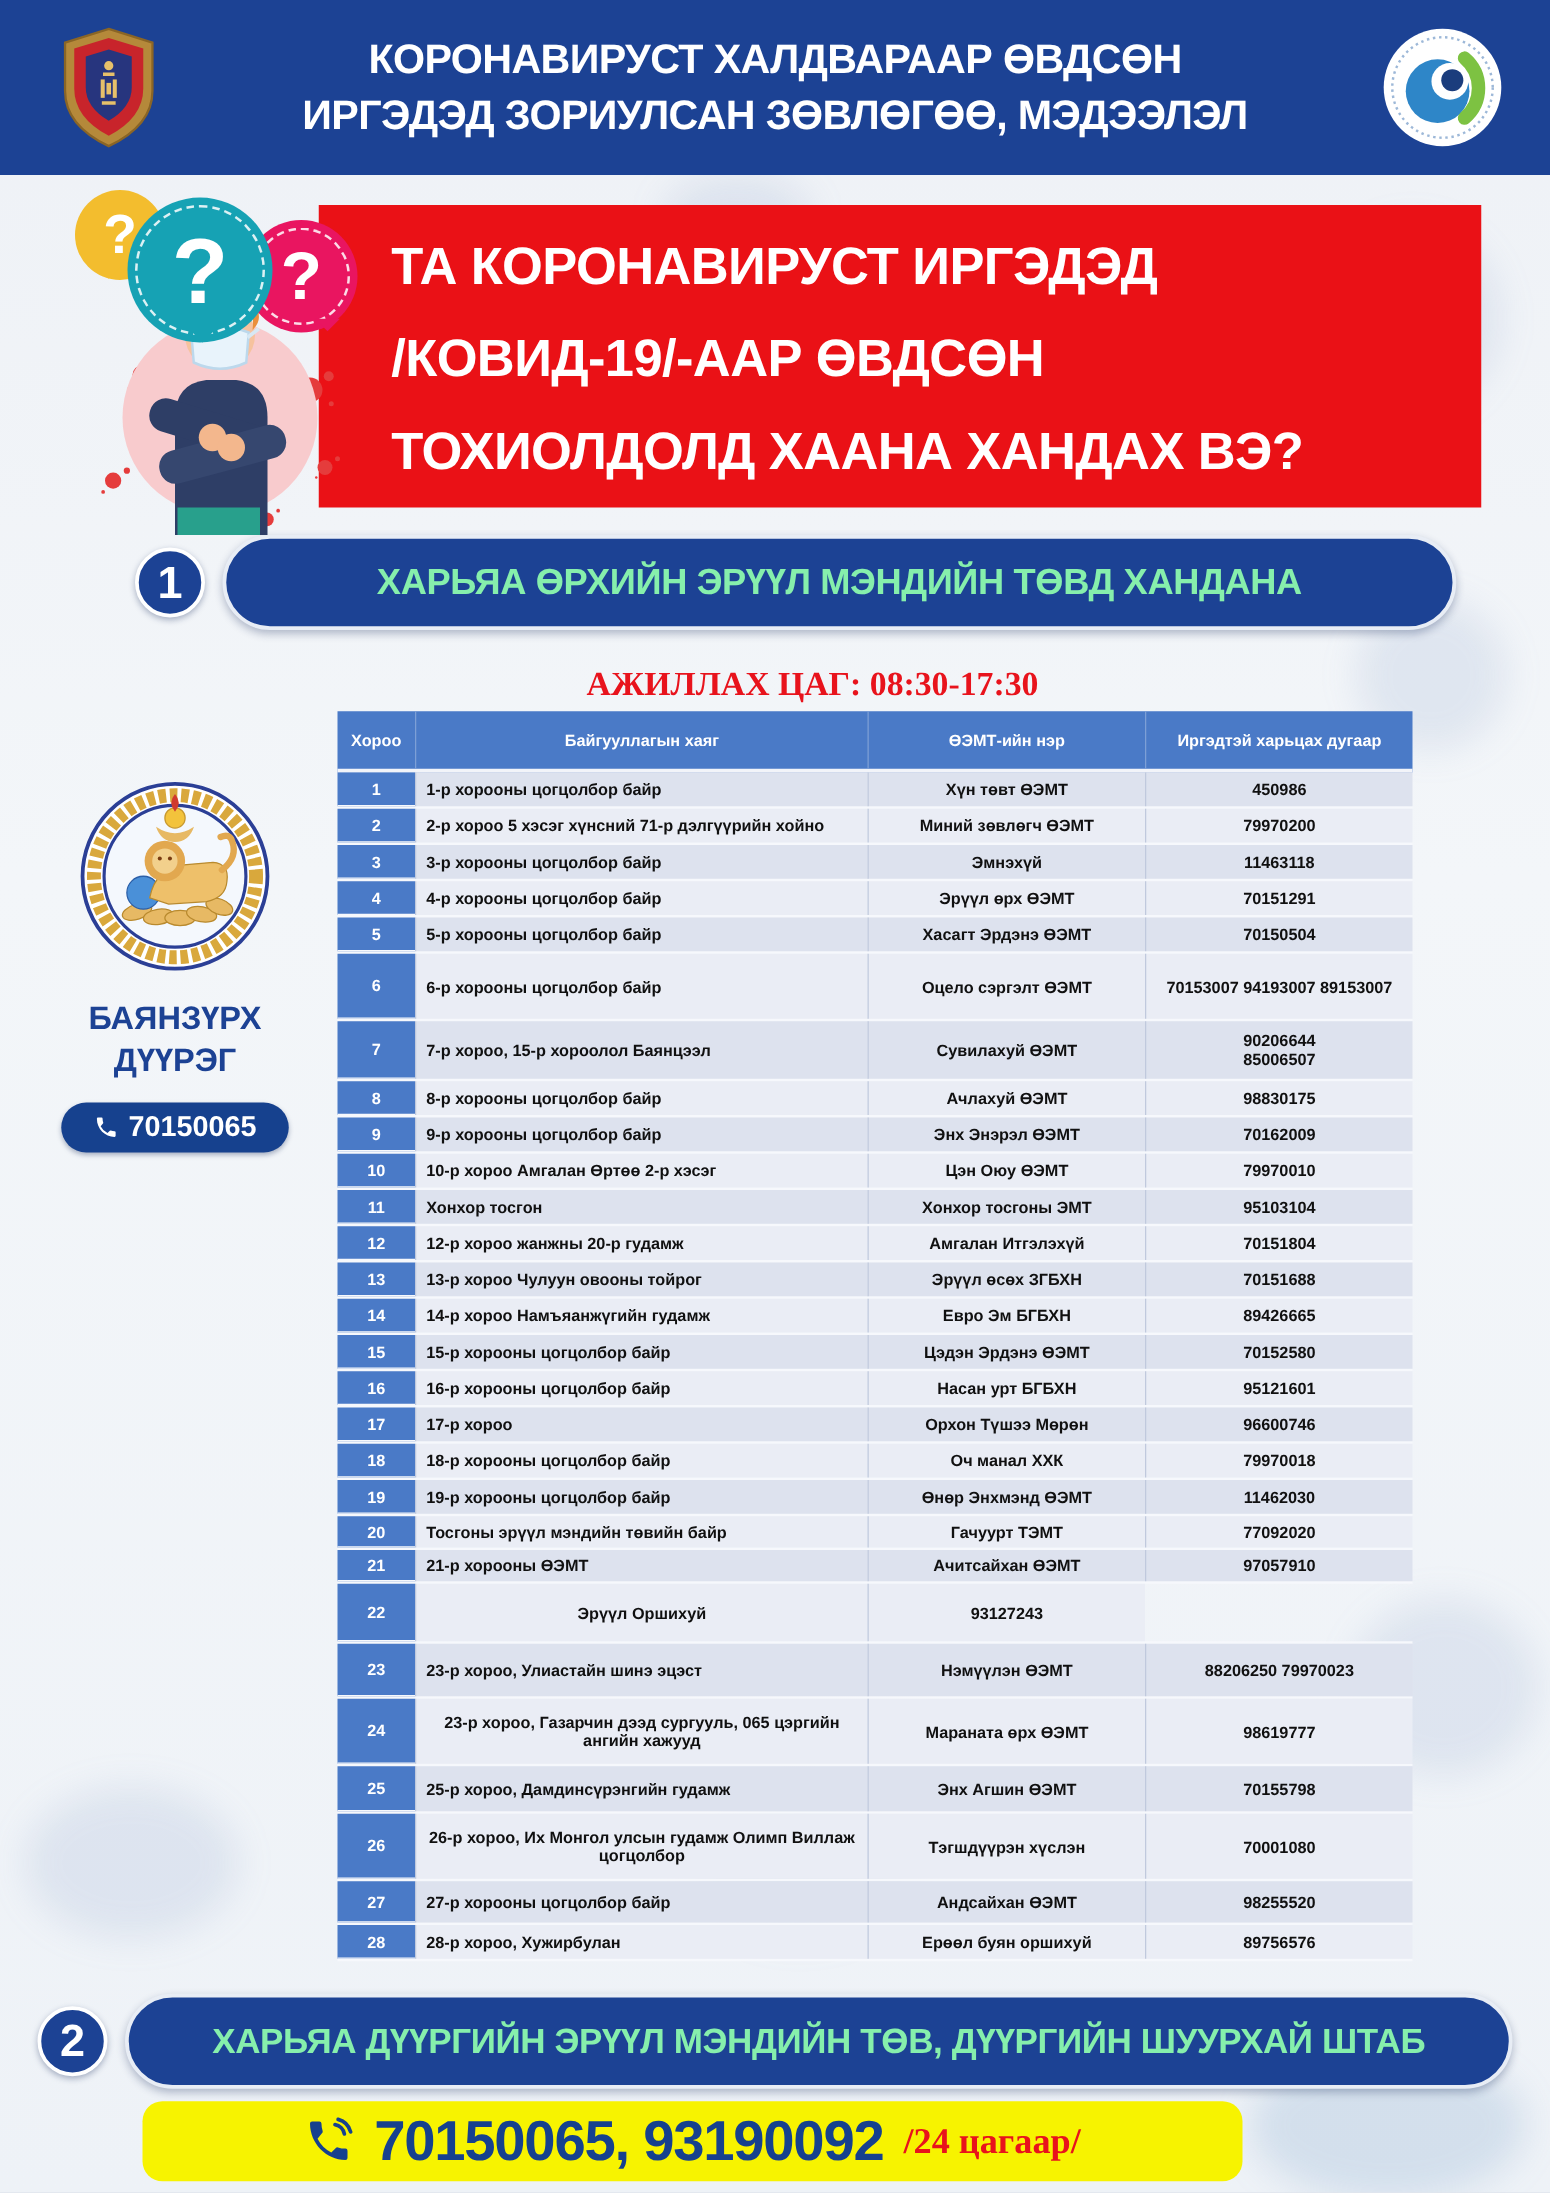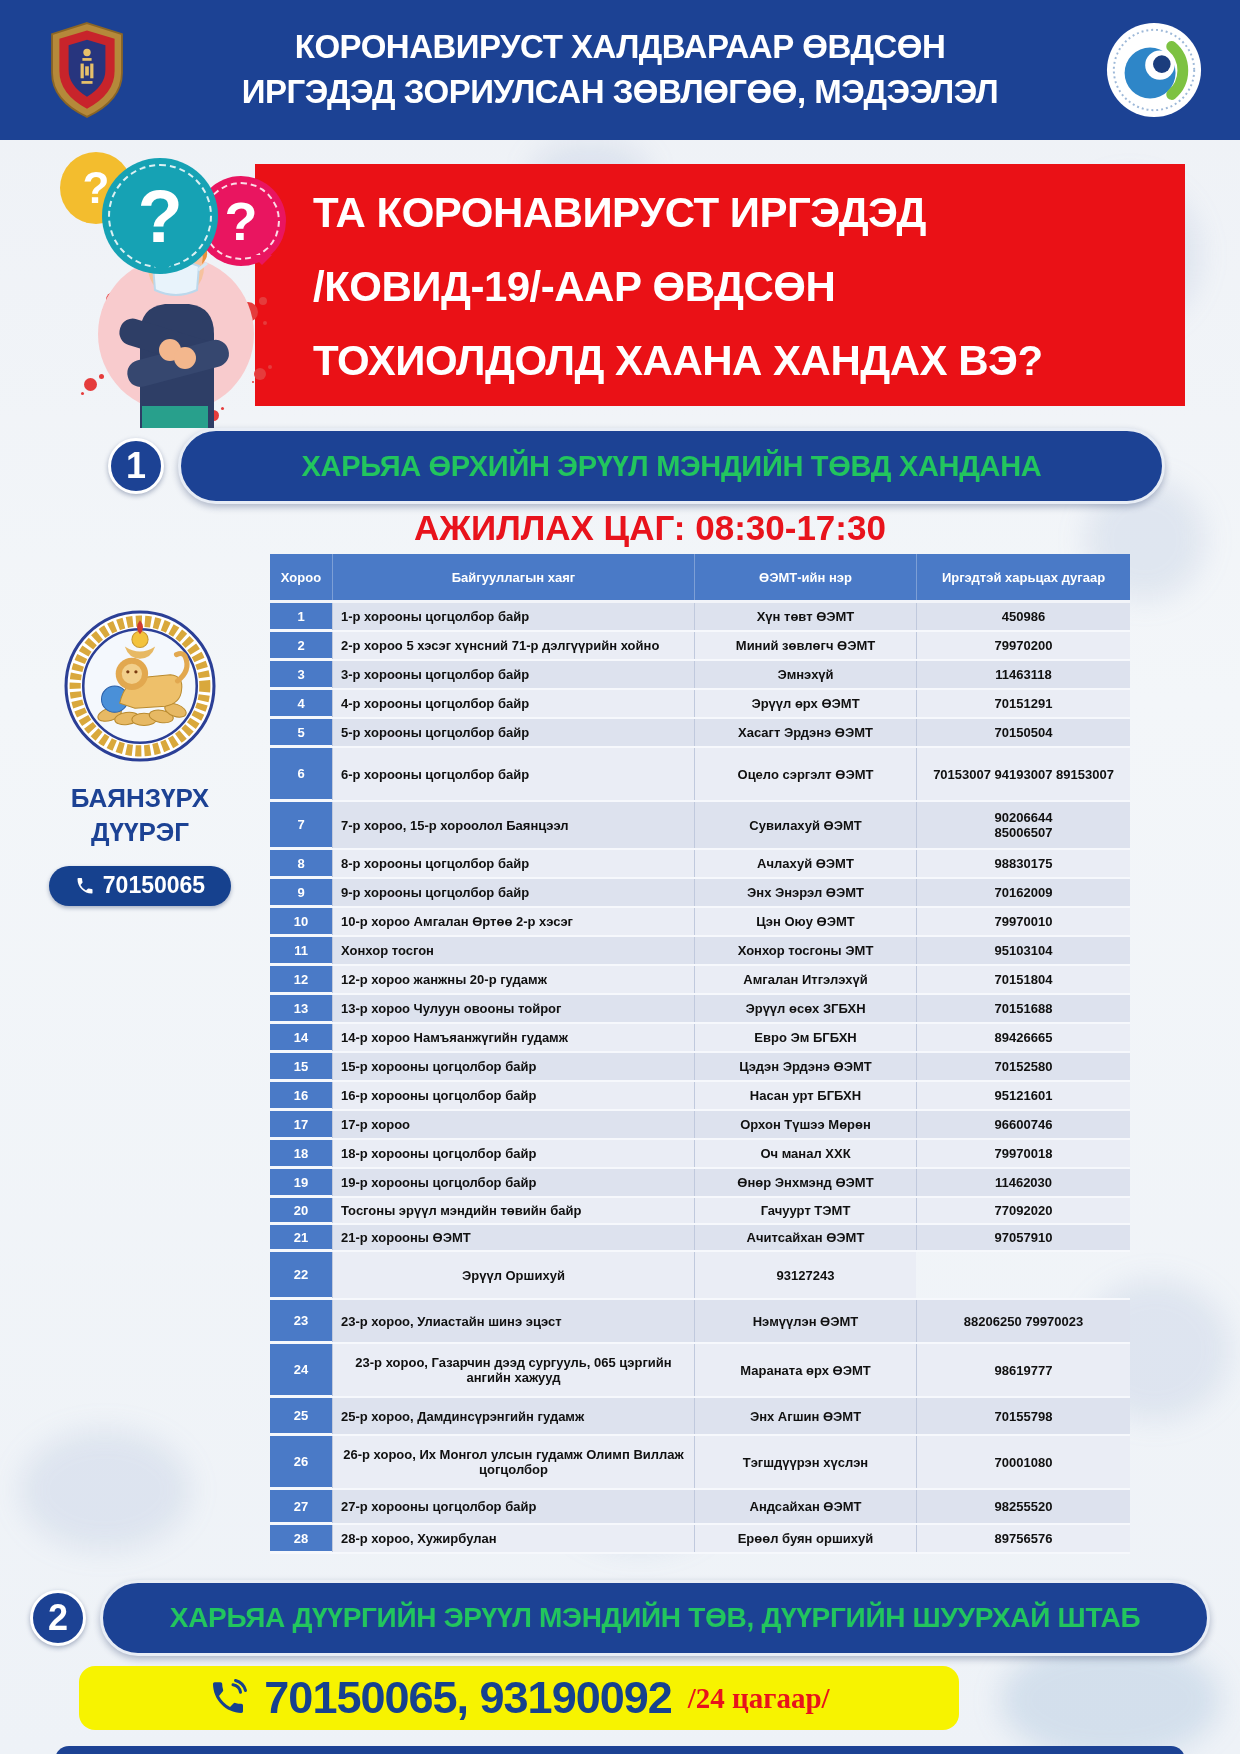--- a/index.html
+++ b/index.html
@@ -40,23 +40,23 @@
   .sp1{ left:48px; top:150px; width:16px; height:16px; box-shadow:14px -9px 0 -5px #e53c3c,-10px 11px 0 -6px #e53c3c,15px 9px 0 -7px #e53c3c; }
   .sp2{ left:180px; top:160px; width:20px; height:20px; box-shadow:15px -11px 0 -6px #e53c3c,-12px 13px 0 -7px #e53c3c,17px 11px 0 -8px #e53c3c; }
   .sp3{ left:26px; top:236px; width:13px; height:13px; box-shadow:11px -8px 0 -4px #e53c3c,-8px 9px 0 -5px #e53c3c; }
   .sp4{ left:196px; top:226px; width:12px; height:12px; box-shadow:10px -7px 0 -4px #e53c3c,-7px 8px 0 -5px #e53c3c; }
   .sp5{ left:150px; top:268px; width:11px; height:11px; box-shadow:9px -7px 0 -4px #e53c3c; }
 
   
   .sec-head{ position:relative; display:flex; align-items:center; gap:14px; padding:10px 75px 0 108px; z-index:2;}
   .numball{ flex:0 0 56px; height:56px; border-radius:50%; background:#1c4294; color:#fff; font-weight:800; font-size:36px;
     display:flex; align-items:center; justify-content:center; border:3px solid #fff; box-shadow:0 2px 5px rgba(20,40,90,.35); }
-  .pill{ flex:1; height:76px; background:#1c4294; border-radius:42px; color:#22c55e; font-weight:800; font-size:29px; letter-spacing:-.3px;
+  .pill{ flex:1; height:76px; background:#1c4294; border-radius:42px; color:#86efac; font-weight:800; font-size:29px; letter-spacing:-.3px;
     display:flex; align-items:center; justify-content:center; border:3px solid #e8edf5; box-shadow:0 3px 7px rgba(20,40,90,.3); text-align:center;}
-  .hours{ text-align:center; padding:4px 0 6px 60px; color:#e8131c; font-weight:800; font-size:35px; }
+  .hours{ text-align:center; padding:28px 0 6px 60px; color:#e8131c; font-weight:800; font-size:27px;font-family:Liberation Serif, serif; }
 
   
   .main{ position:relative; padding-left:270px; padding-right:110px; min-height:952px; z-index:2;}
   .sidebar{ position:absolute; left:31px; top:56px; width:218px; text-align:center; }
   .district-name{ margin-top:16px; color:#1c4294; font-weight:800; font-size:26px; line-height:1.3; }
   .phone-pill{ margin:16px auto 16px; width:182px; height:40px; background:#16418e; border-radius:22px; color:#fff;
     display:flex; align-items:center; justify-content:center; gap:8px; font-weight:800; font-size:23px; box-shadow:0 2px 4px rgba(20,40,90,.35);}
   .phone-pill svg{ width:20px; height:20px; }
 
   
@@ -77,21 +77,21 @@
   .t-row.even .addr,.t-row.even .name,.t-row.even .phone{ background:#eaedf5; }
   .t-row.r6 .cell{ min-height:52px; } .t-row.r7 .cell{ min-height:46px; }
   .t-row.r20 .cell{ min-height:25px; } .t-row.r21 .cell{ min-height:25px; }
   .t-row.r22 .cell{ min-height:46px; } .t-row.r23 .cell{ min-height:42px; }
   .t-row.r24 .cell{ min-height:52px; } .t-row.r25 .cell{ min-height:36px; }
   .t-row.r26 .cell{ min-height:52px; } .t-row.r27 .cell{ min-height:33px; }
 
   
   .sec2{ padding:26px 30px 0 30px; }
   .sec2 .pill{ font-size:28px; }
-  .hotline{ margin:10px 0 0 79px; width:880px; height:64px; background:#f7f300; border-radius:16px;
+  .hotline{ margin:10px 0 0 114px; width:880px; height:64px; background:#f7f300; border-radius:16px;
     display:flex; align-items:center; justify-content:center; gap:16px; z-index:2; position:relative;}
   .hotline svg{ width:40px; height:40px; color:#16418e; }
   .hotline .nums{ color:#16418e; font-weight:800; font-size:45px; letter-spacing:-1px; }
   .hotline .note{ color:#e8131c; font-weight:800; font-size:29px;font-family:Liberation Serif, serif; }
 
   
   .ftr{ position:relative; margin:16px 55px 0 55px; height:66px; background:#1c4294; border-radius:14px;
     display:flex; align-items:center; padding:0 18px; gap:16px; z-index:2;}
   .ftr-text{ flex:1; color:#fff; font-weight:700; font-size:18.5px; line-height:1.35; }
 </style>

